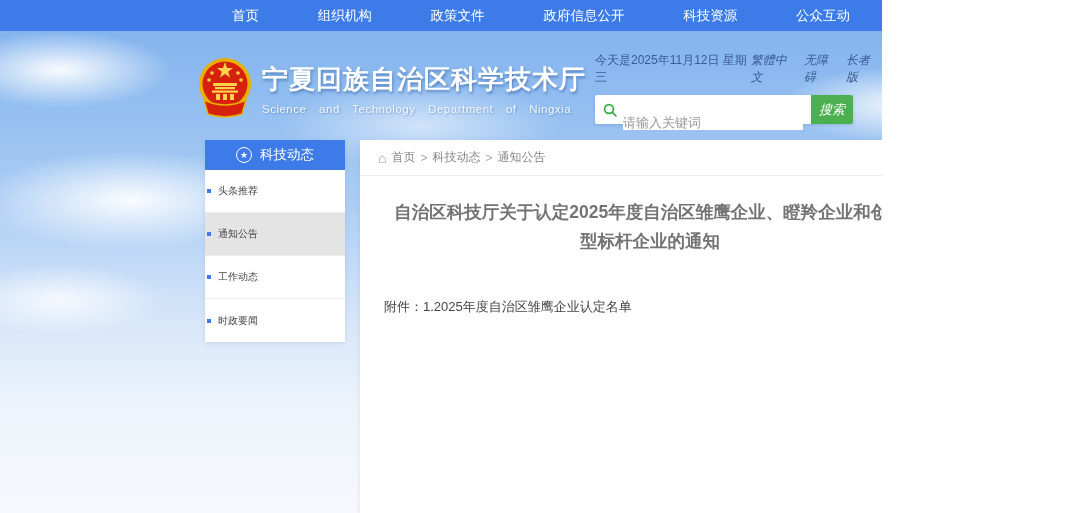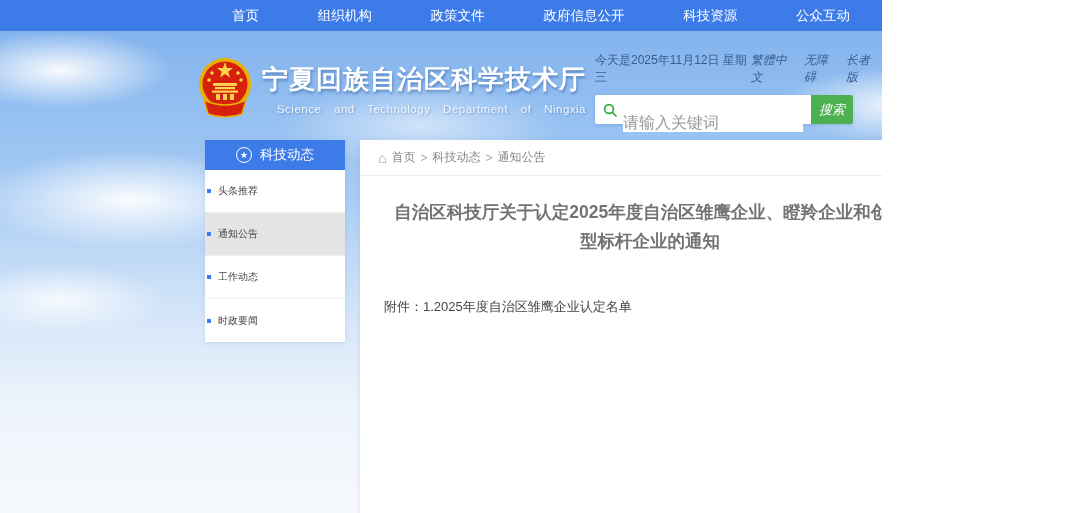--- a/index.html
+++ b/index.html
@@ -17,33 +17,33 @@
       radial-gradient(ellipse 200px 60px at 420px 125px, rgba(255,255,255,.55), rgba(255,255,255,0) 70%),
       linear-gradient(180deg,#7fb0ec 0%, #8fbcf0 18%, #a9ccf4 38%, #d6e6f9 62%, #eef4fb 80%, #f6f9fd 100%);
   }
   
   .topnav{ position:absolute; top:0; left:0; width:1080px; height:31px; background:#3d7ce8; }
   .topnav-inner{ margin-left:232px; width:618px; height:31px; display:flex; justify-content:space-between; align-items:center; }
   .topnav-item{ color:#fff; font-size:13.5px; cursor:pointer; white-space:nowrap; }
   
   .brand{ position:absolute; left:198px; top:56px; display:flex; align-items:flex-start; }
   .emblem{ width:54px; height:64px; flex:0 0 auto; }
-  .brand-text{ margin-left:10px; padding-top:6px;text-align:right; }
+  .brand-text{ margin-left:10px; padding-top:6px; }
   .site-title{ color:#fff; font-size:26px; font-weight:bold; letter-spacing:1px;
                text-shadow:1px 2px 3px rgba(40,80,150,.55); white-space:nowrap; }
   .site-sub{ color:#f2f7ff; font-size:11.5px; margin-top:6px; letter-spacing:.5px; word-spacing:9px;
              text-shadow:1px 1px 2px rgba(40,80,150,.4); white-space:nowrap; }
   .header-right{ position:absolute; left:595px; top:52px; width:285px; }
   .header-meta{ display:flex; justify-content:space-between; font-size:12px; color:#3a5a92; }
   .header-links{ display:flex; gap:8px;font-style:italic; }
   .header-links span{ cursor:pointer; }
   .searchbar{ margin-top:9px; display:flex; width:258px; height:29px; box-shadow:0 1px 3px rgba(60,100,160,.25); }
   .search-box{ flex:1; background:#fff; display:flex; align-items:center; padding:0 8px; border-radius:2px 0 0 2px; }
   .search-box svg{ flex:0 0 auto; }
-  .search-box input{ border:none; outline:none; width:100%; margin-left:6px; font-size:16px; color:#333;
+  .search-box input{ border:none; outline:none; width:100%; margin-left:6px; font-size:13px; color:#333;
                      font-family:"Liberation Sans","DejaVu Sans",sans-serif;margin-top:26px; }
   .search-box input::placeholder{ color:#999; }
   .search-btn{ width:42px; height:29px; background:#4caf50; color:#fff; font-size:13px; border:none;
                cursor:pointer; border-radius:0 2px 2px 0; font-family:inherit;font-style:italic; }
   
   .sidebar{ position:absolute; left:205px; top:140px; width:140px; background:#fff;
             box-shadow:0 1px 4px rgba(120,150,190,.25); }
   .sidebar-head{ height:30px; background:#3d7ce8; color:#fff; display:flex; align-items:center;
                  justify-content:center; gap:8px; font-size:13.5px; }
   .sb-icon{ width:16px; height:16px; border:1.4px solid #fff; border-radius:50%; display:flex;

